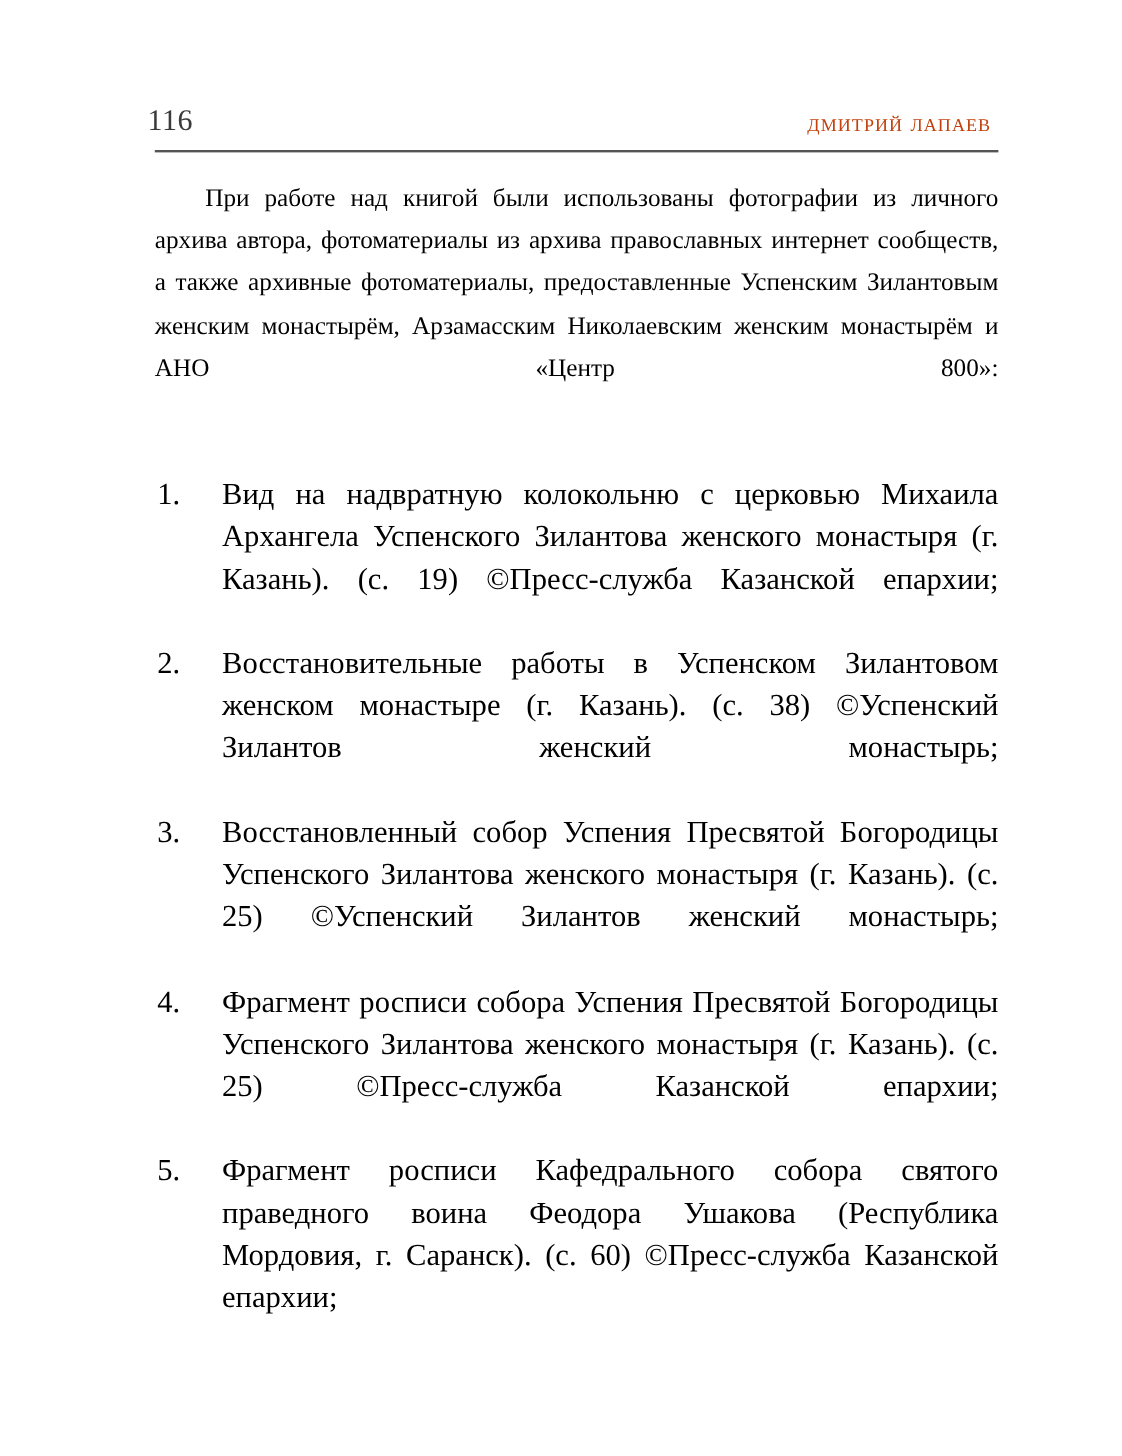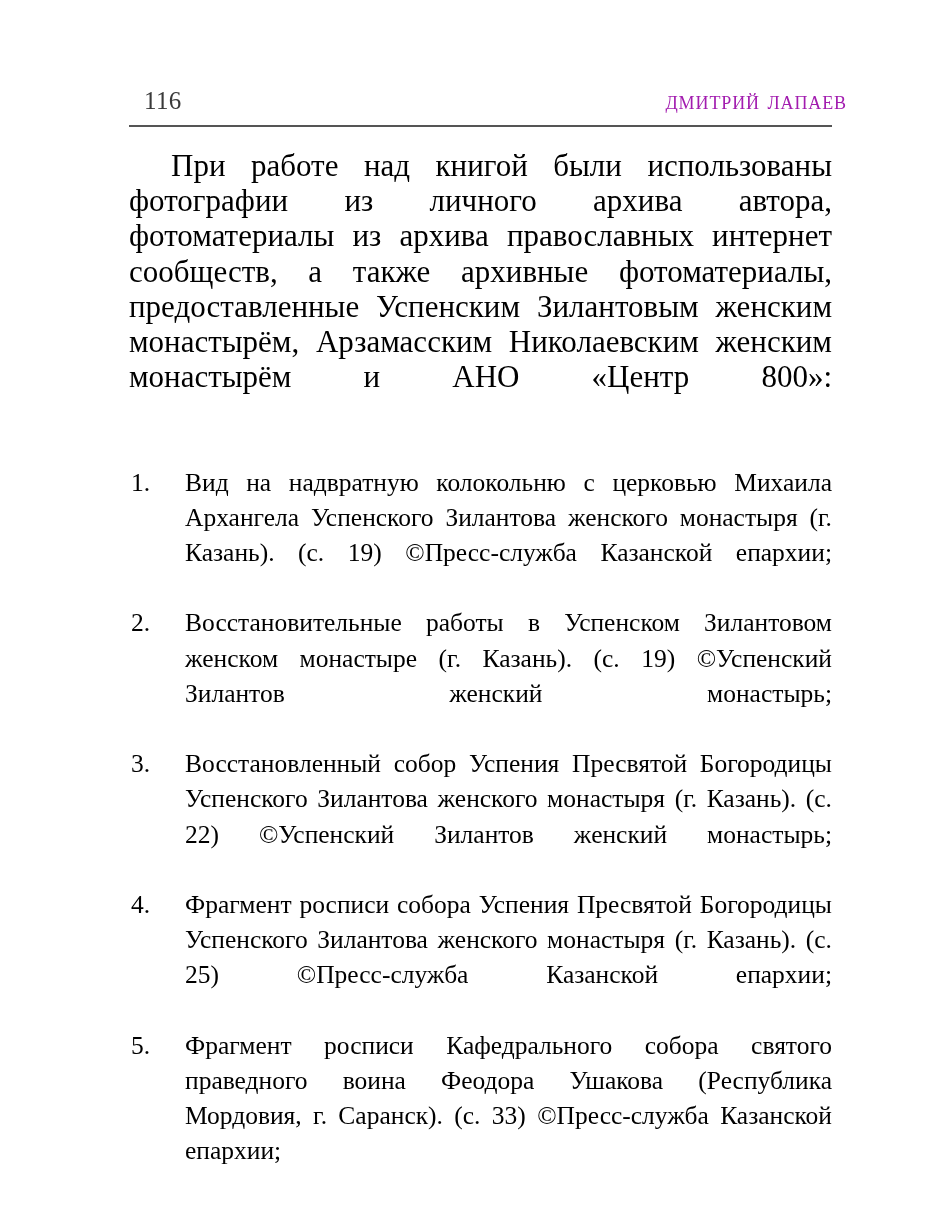--- a/index.html
+++ b/index.html
@@ -16,38 +16,38 @@
     background: #ffffff;
     font-family: "Liberation Serif", "DejaVu Serif", serif;
     color: #000000;
     overflow: hidden;
     box-sizing: border-box;
   }
 
   
   .running-head {
     position: absolute;
-    left: 144px;
+    left: 123px;
     top: 88px;
     width: 703px;
     display: flex;
-    align-items: flex-start;
+    align-items: flex-end;
     justify-content: space-between;
     font-family: Liberation Serif, serif;
   }
   .folio {
     font-size: 25px;
     line-height: 1;
     color: #3a3a3a;
     letter-spacing: 0.4px;
   }
   .author-name {
-    font-size: 26px;
+    font-size: 21px;
     line-height: 1;
-    color: #a21caf;
+    color: #c2410c;
     font-variant: small-caps;
     text-transform: lowercase;
     letter-spacing: 0.9px;
   }
   .head-rule {
     position: absolute;
     left: 129px;
     top: 125px;
     width: 703px;
     height: 2px;
@@ -57,21 +57,21 @@
   
   .textblock {
     position: absolute;
     left: 129px;
     top: 148px;
     width: 703px;
   }
 
   .intro {
     margin: 0;
-    font-size: 31px;
+    font-size: 21px;
     line-height: 35.2px;
     text-align: justify;
     text-indent: 42px;
     text-justify: inter-word;
     word-spacing: 0.5px;
   }
 
   .photo-list {
     list-style: none;
     margin: 0;
@@ -126,30 +126,30 @@
 
     <div class="list-gap"></div>
 
     <ol class="photo-list">
       <li>
         <span class="item-number">1.</span>
         <span class="item-text">Вид на надвратную колокольню с церковью Михаила Архангела Успенского Зилантова женского монастыря (г. Казань). (с. 19) ©Пресс-служба Казанской епархии;</span>
       </li>
       <li>
         <span class="item-number">2.</span>
-        <span class="item-text">Восстановительные работы в Успенском Зилантовом женском монастыре (г. Казань). (с. 19) ©Успенский Зилантов женский монастырь;</span>
+        <span class="item-text">Восстановительные работы в Успенском Зилантовом женском монастыре (г. Казань). (с. 38) ©Успенский Зилантов женский монастырь;</span>
       </li>
       <li>
         <span class="item-number">3.</span>
-        <span class="item-text">Восстановленный собор Успения Пресвятой Богородицы Успенского Зилантова женского монастыря (г. Казань). (с. 22) ©Успенский Зилантов женский монастырь;</span>
+        <span class="item-text">Восстановленный собор Успения Пресвятой Богородицы Успенского Зилантова женского монастыря (г. Казань). (с. 25) ©Успенский Зилантов женский монастырь;</span>
       </li>
       <li>
         <span class="item-number">4.</span>
         <span class="item-text">Фрагмент росписи собора Успения Пресвятой Богородицы Успенского Зилантова женского монастыря (г. Казань). (с. 25) ©Пресс-служба Казанской епархии;</span>
       </li>
       <li>
         <span class="item-number">5.</span>
-        <span class="item-text">Фрагмент росписи Кафедрального собора святого праведного воина Феодора Ушакова (Республика Мордовия, г. Саранск). (с. 33) ©Пресс-служба Казанской епархии;</span>
+        <span class="item-text">Фрагмент росписи Кафедрального собора святого праведного воина Феодора Ушакова (Республика Мордовия, г. Саранск). (с. 60) ©Пресс-служба Казанской епархии;</span>
       </li>
     </ol>
 
   </div>
 </div>
 
 </body></html>

